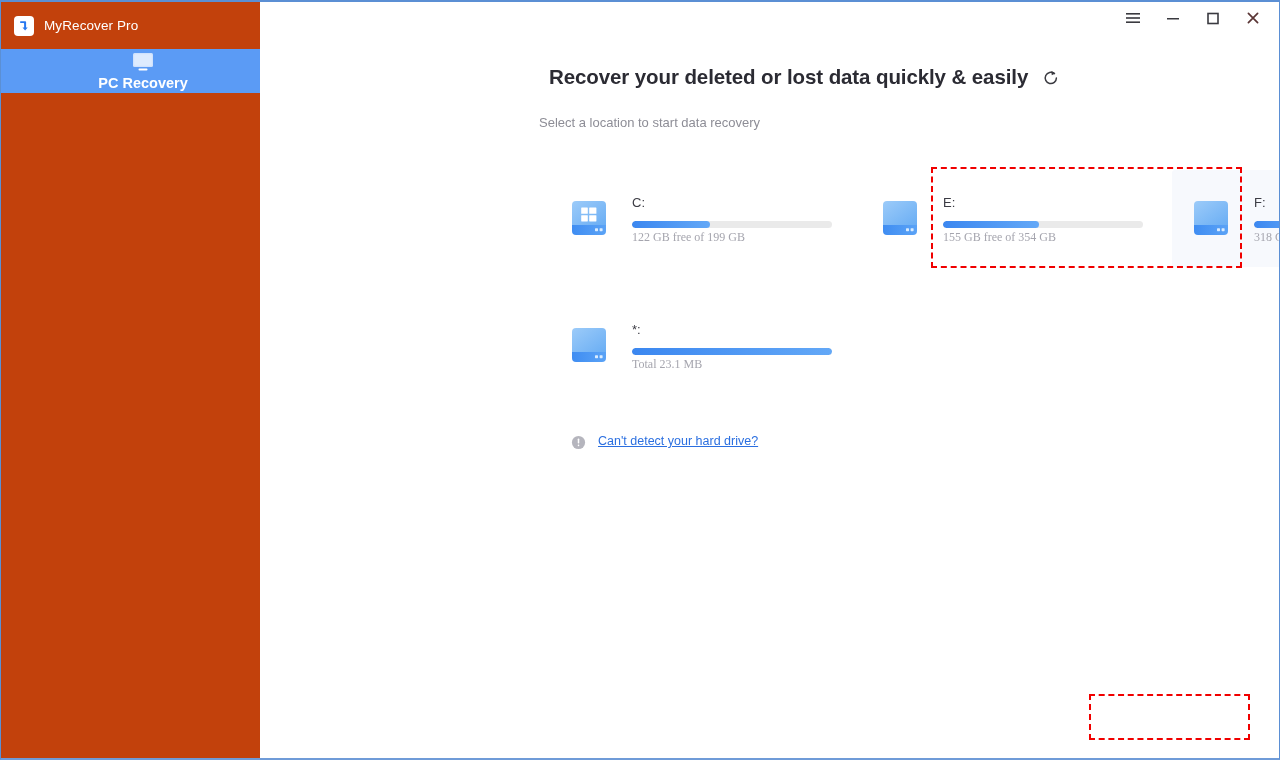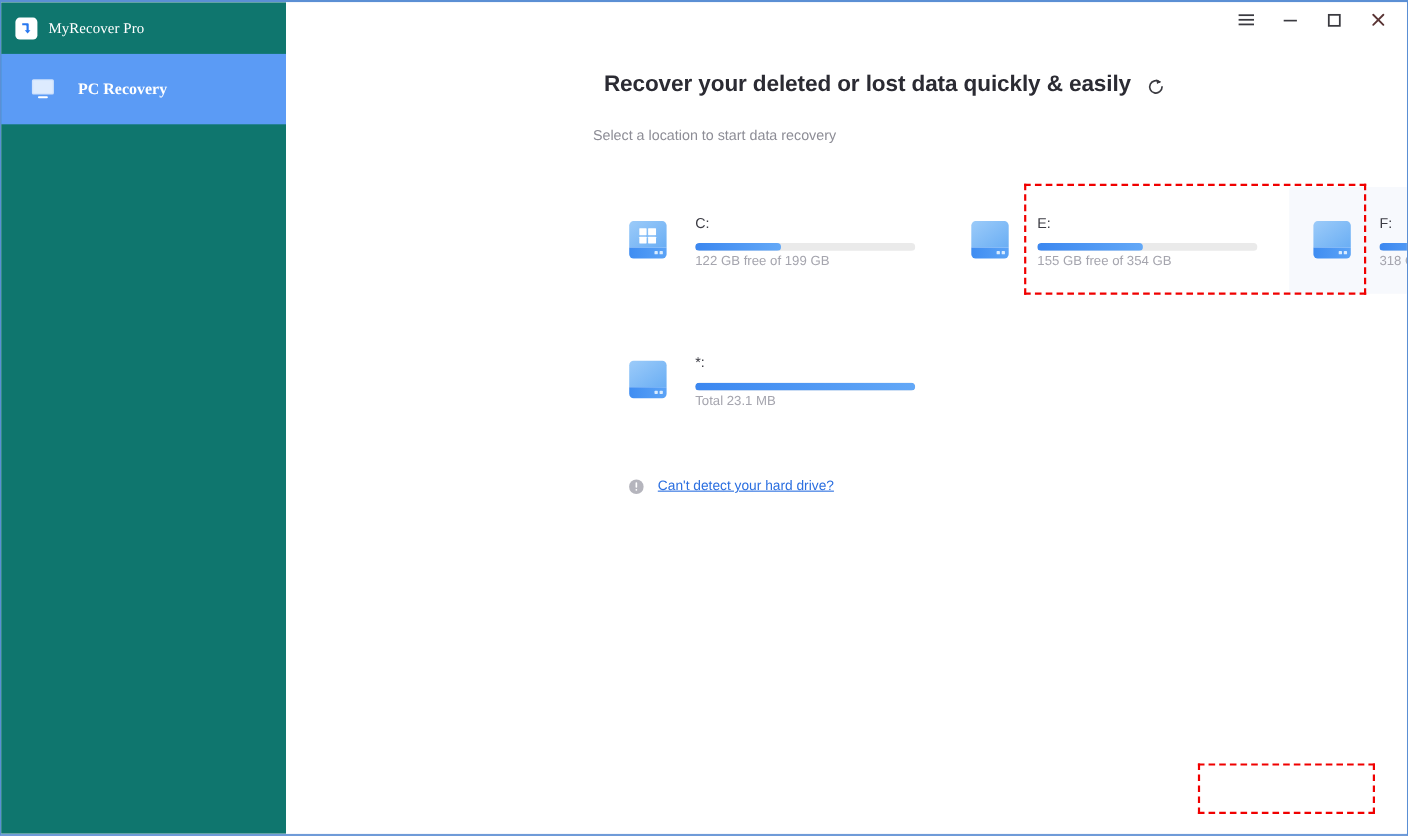--- a/index.html
+++ b/index.html
@@ -22,24 +22,23 @@
     border-left: 1px solid #5b8fd4;
     border-right: 1px solid #5b8fd4;
     display: flex;
     overflow: hidden;
   }
 
   
   #sidebar {
     width: 259px;
     flex: 0 0 259px;
-    background: #0f766e;
+    background: #c2410c;
     position: relative;
     height: 100%;
-    font-family: Liberation Serif, serif;
   }
 
   .brand {
     height: 47px;
     display: flex;
     align-items: center;
     padding-left: 13px;
     gap: 10px;
   }
 
@@ -56,26 +55,26 @@
   .brand-logo svg { display: block; }
 
   .brand-name {
     color: #ffffff;
     font-size: 13.5px;
     letter-spacing: 0.1px;
     white-space: nowrap;
   }
 
   .nav-item {
-    height: 64px;
+    height: 44px;
     display: flex;
     align-items: center;
     padding-left: 25px;
-    gap: 19px;
     cursor: pointer;
+    flex-direction: column;
   }
   .nav-item.active { background: #5b9bf5; }
 
   .nav-icon {
     width: 26px;
     height: 24px;
     flex: 0 0 26px;
     display: flex;
     align-items: center;
     justify-content: center;
@@ -115,21 +114,21 @@
     cursor: pointer;
   }
   .win-btn svg { display: block; }
 
   
   .page-title {
     position: absolute;
     left: 289px;
     top: 63px;
     display: flex;
-    align-items: flex-end;
+    align-items: flex-start;
     gap: 13px;
   }
   .page-title h1 {
     font-size: 20.5px;
     font-weight: bold;
     color: #2b2b33;
     letter-spacing: -0.1px;
     white-space: nowrap;
   }
   .refresh-btn {
@@ -205,20 +204,21 @@
     height: 100%;
     border-radius: 4px;
     background: linear-gradient(90deg, #3b87f0 0%, #63a8f7 100%);
   }
   .drive-sub {
     margin-top: 2px;
     font-size: 12px;
     color: #a5a5ae;
     line-height: 14px;
     white-space: nowrap;
+    font-family: Liberation Serif, serif;
   }
 
   
   .annot {
     position: absolute;
     border: 2px dashed #f00000;
     pointer-events: none;
     z-index: 30;
   }
   #annot-drive {

